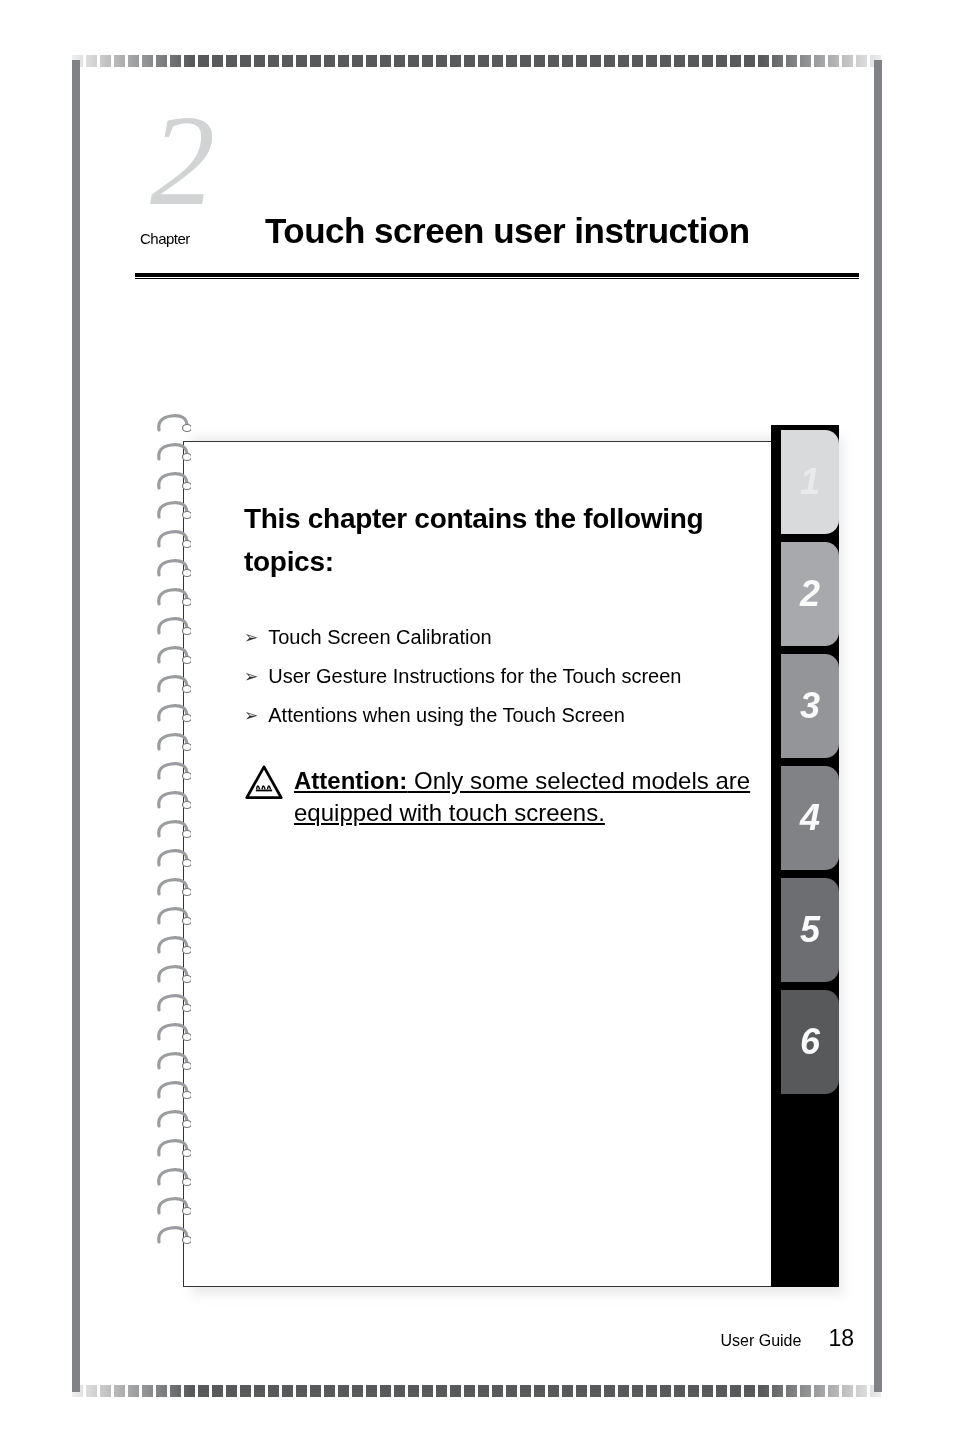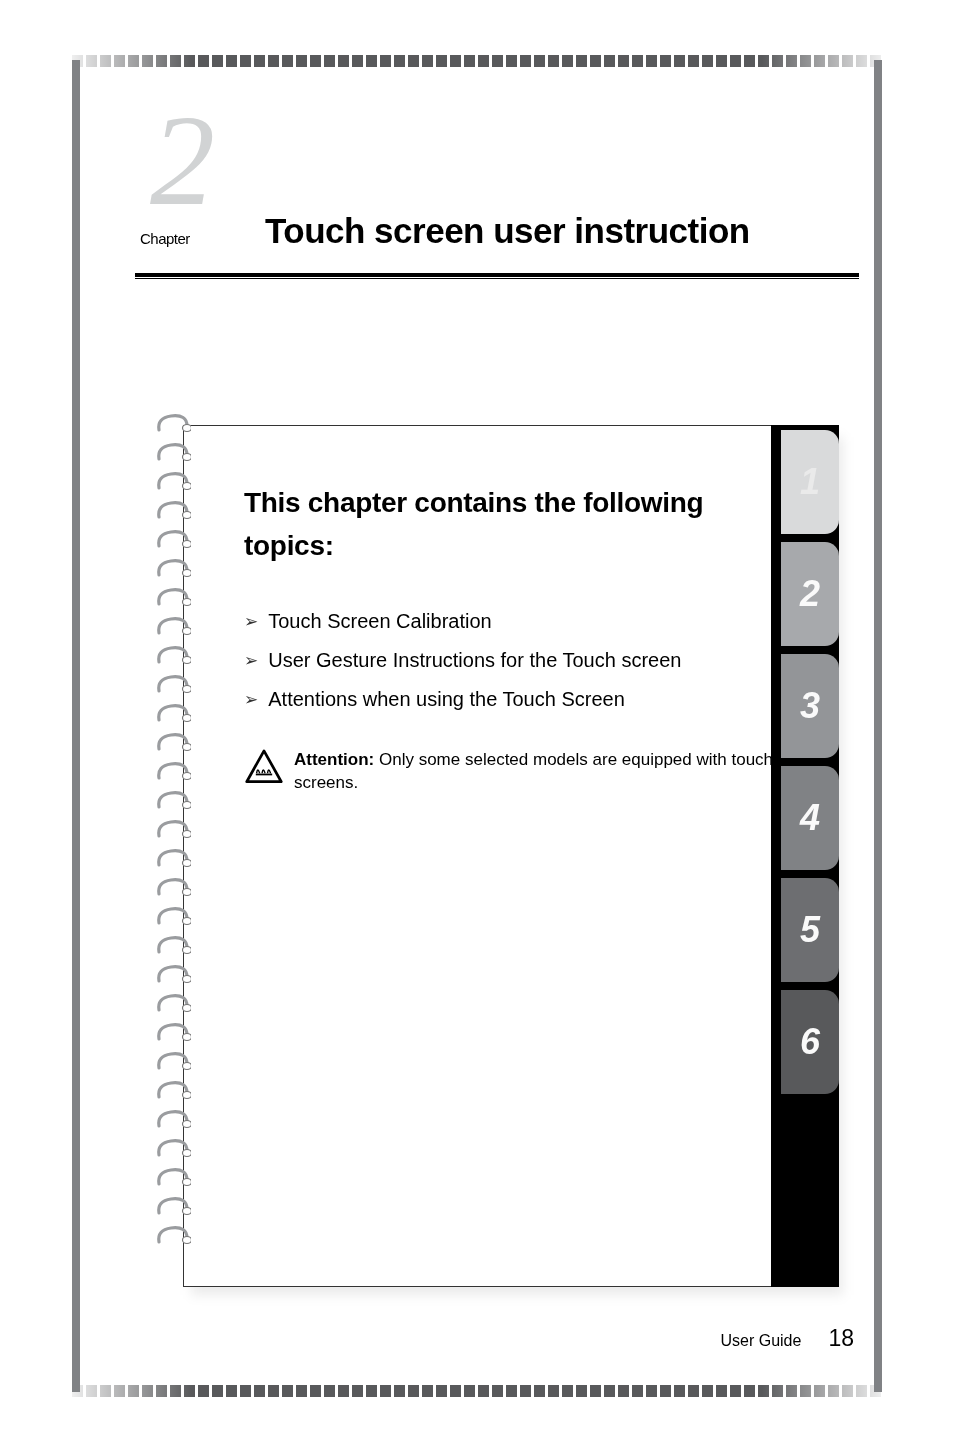--- a/index.html
+++ b/index.html
@@ -119,20 +119,21 @@
       background: rgba(0,0,0,0.08);
       filter: blur(6px);
       z-index: 0;
     }
     .card {
       position: absolute;
       inset: 0;
       background: #fff;
       border: 1px solid #333;
       z-index: 1;
+      margin-top: 16px;
     }
     .card-inner {
       padding: 55px 48px 40px 60px;
     }
     .topics-heading {
       font-size: 28px;
       font-weight: bold;
       line-height: 1.55;
       letter-spacing: -0.3px;
       margin-bottom: 35px;
@@ -151,22 +152,23 @@
       margin-right: 10px;
       font-size: 17px;
       color: #333;
       position: relative;
       top: 4px;
     }
     .attention-block {
       display: flex;
       align-items: flex-start;
       margin-top: 32px;
-      font-size: 17px;
+      font-size: 24px;
       line-height: 1.35;
+      text-decoration: underline;
     }
     .attention-icon {
       width: 40px;
       height: 36px;
       flex-shrink: 0;
       margin-right: 10px;
     }
     .attention-text strong {
       font-weight: bold;
     }

